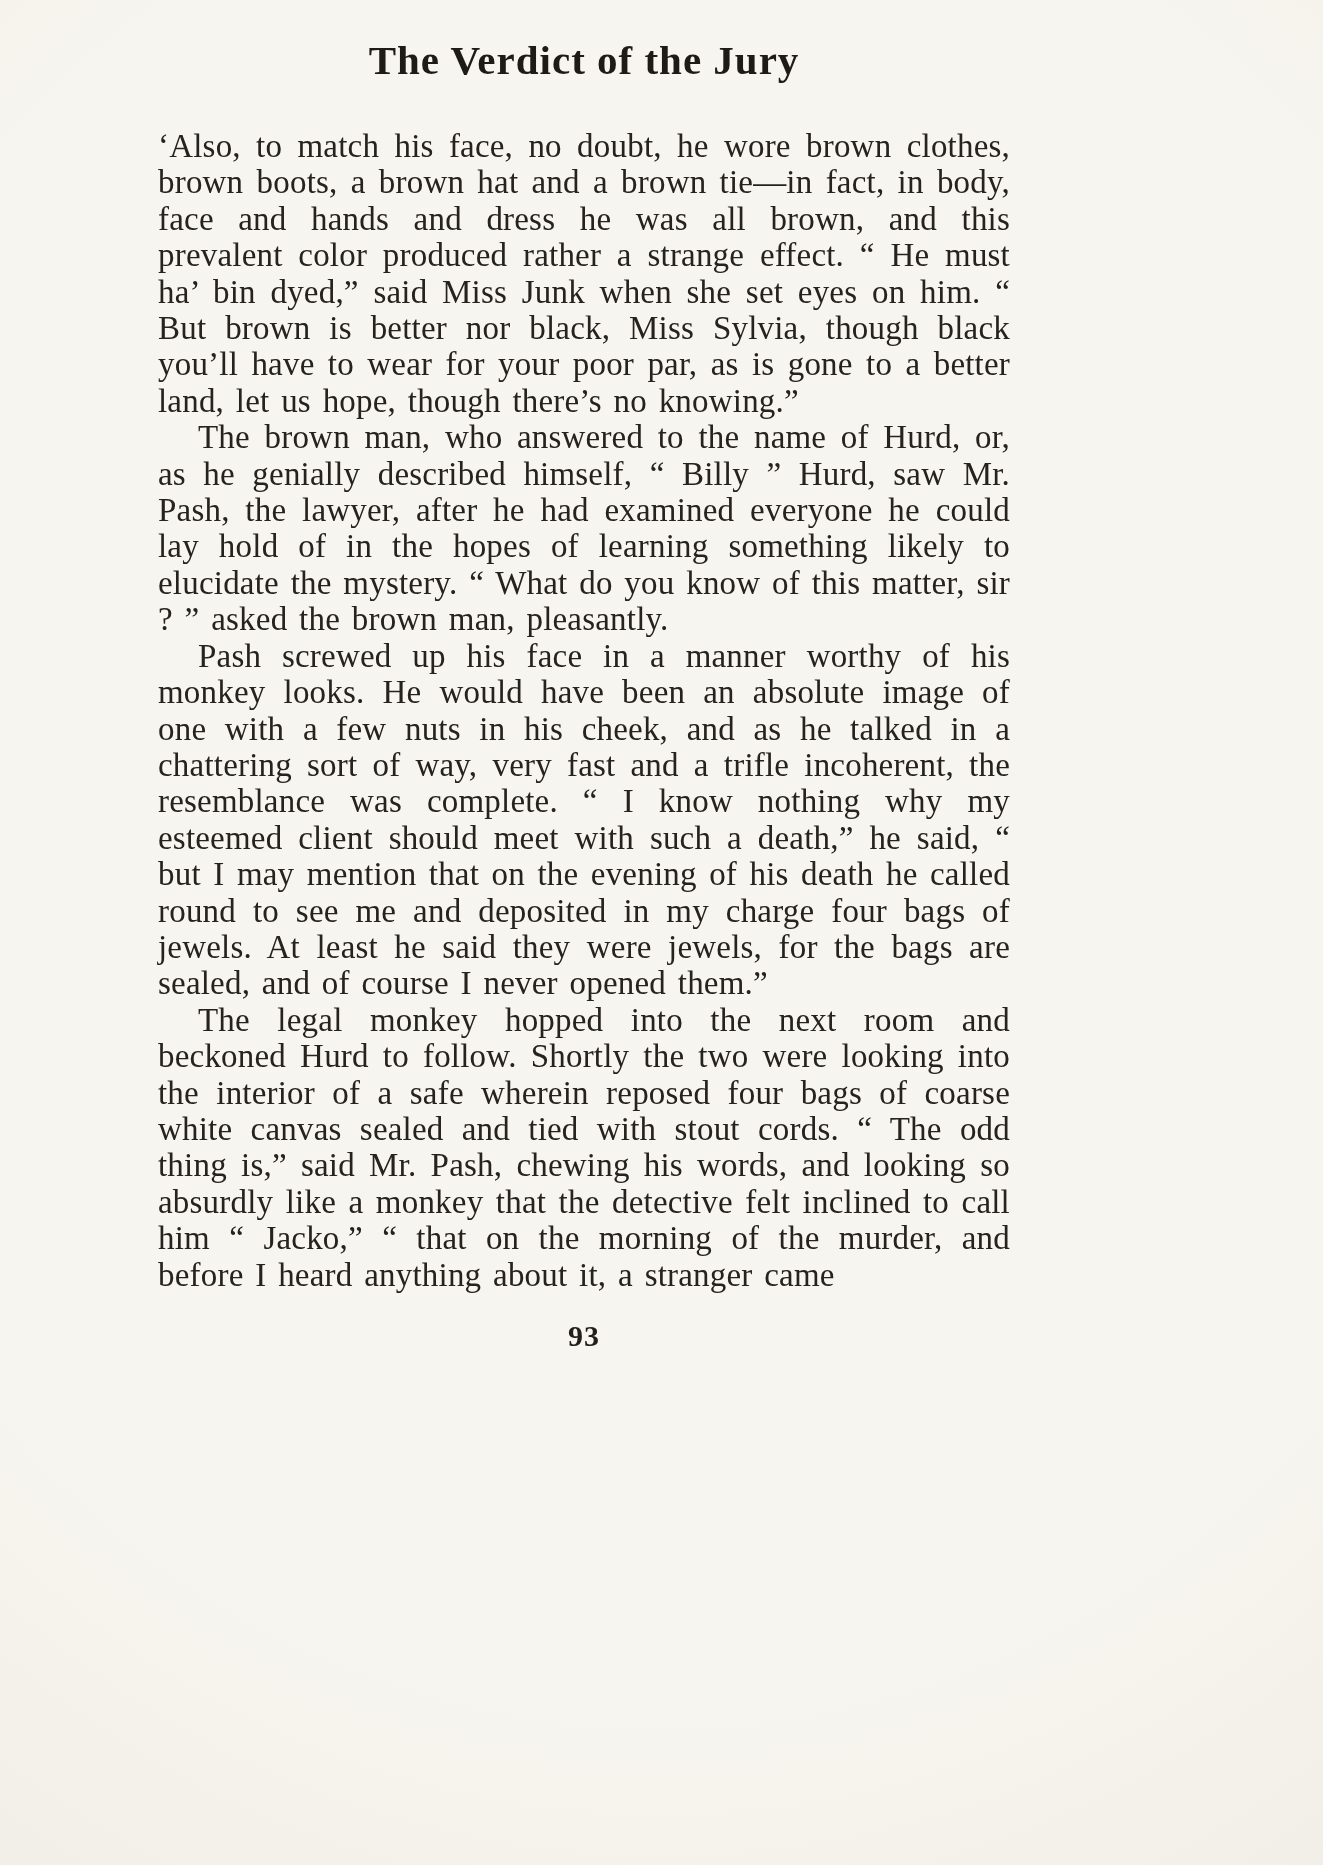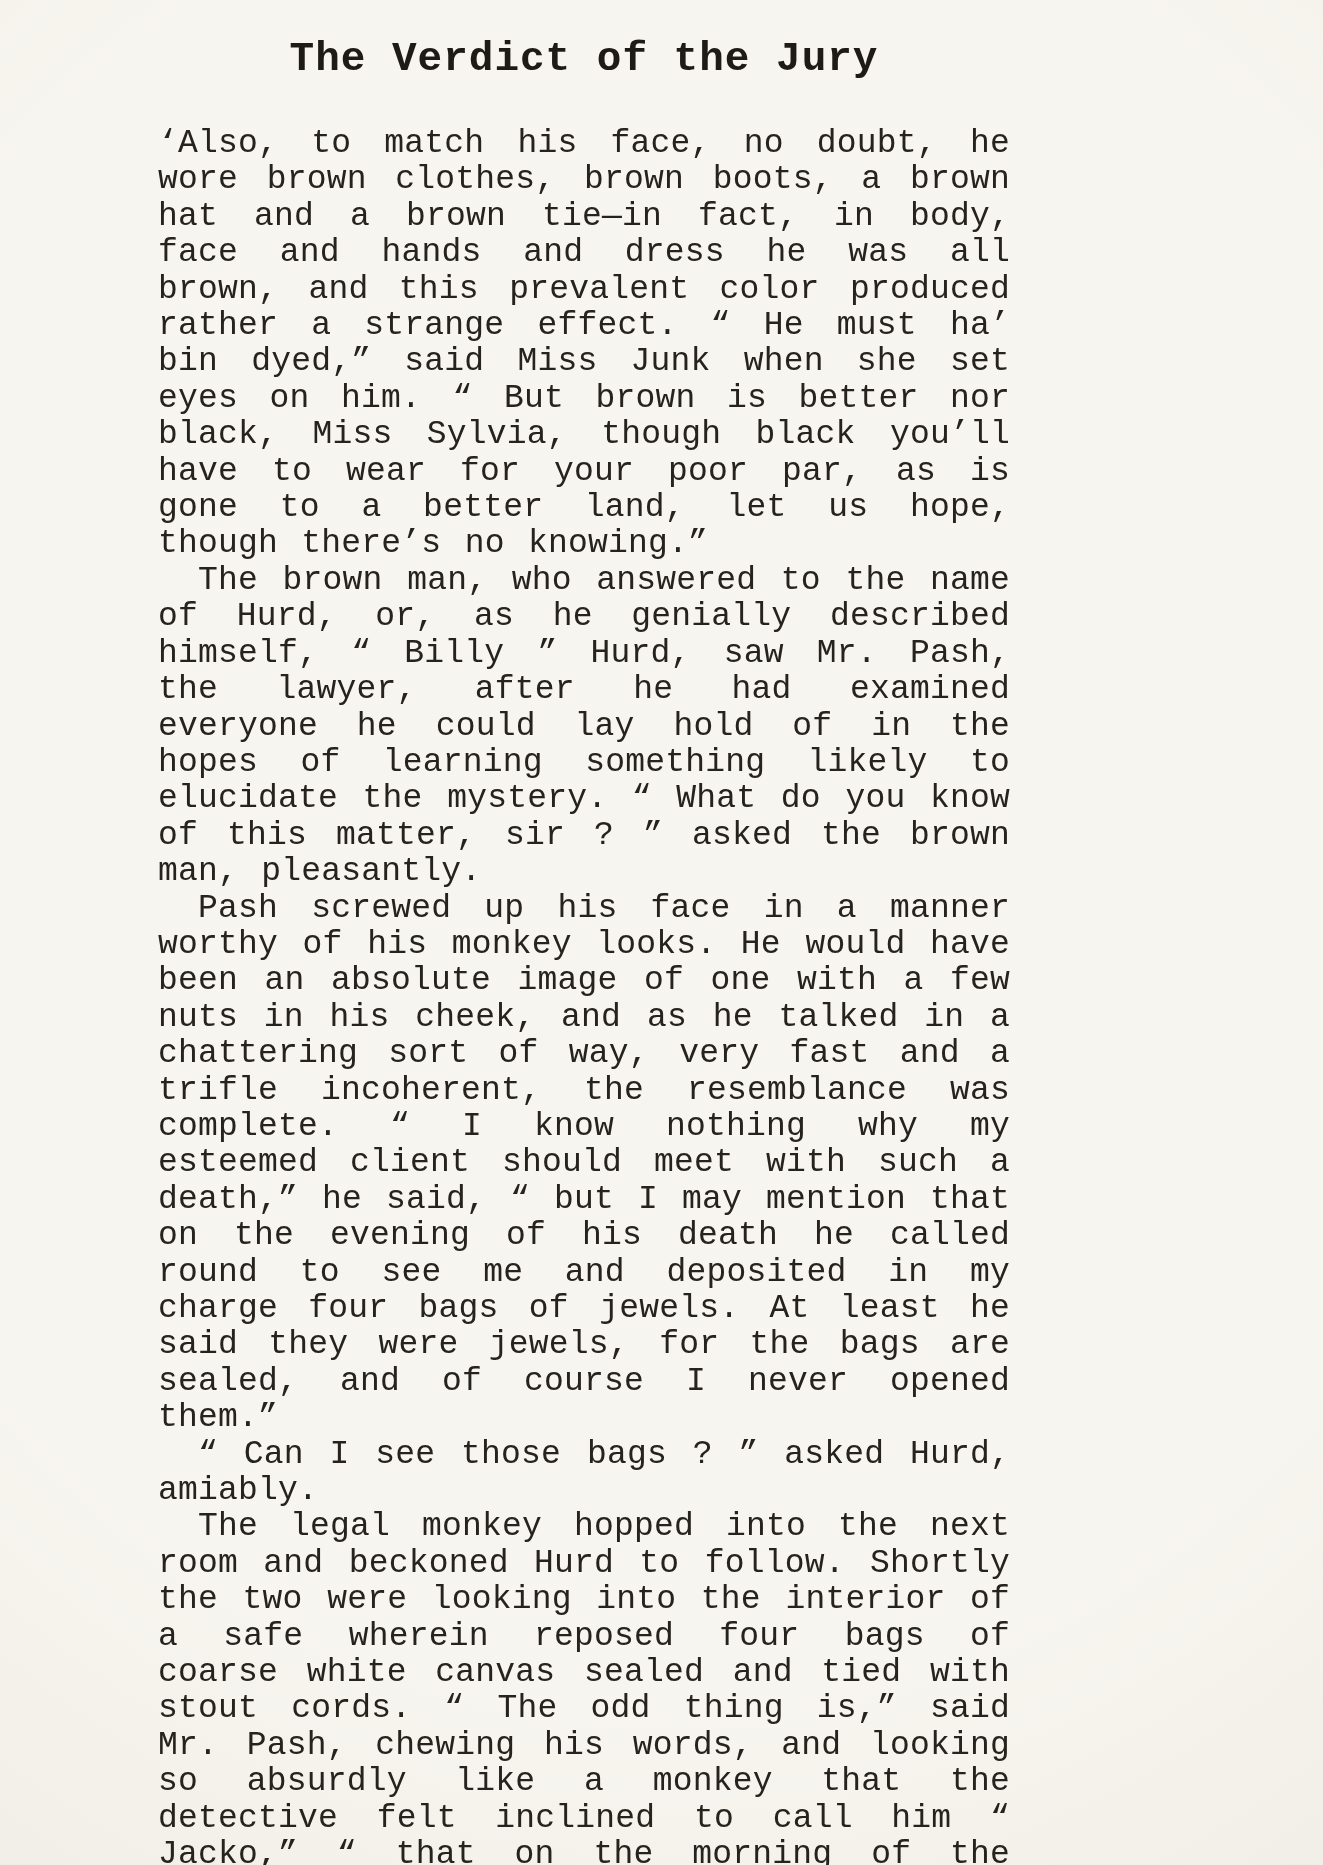--- a/index.html
+++ b/index.html
@@ -8,21 +8,21 @@
     background: #d8d5cd;
   }
   .scan-page {
     position: relative;
     width: 1323px;
     height: 1865px;
     margin: 0 auto;
     background:
       radial-gradient(ellipse 120% 90% at 50% 42%, #f7f5ef 55%, #efece4 85%, #e7e4da 100%);
     color: #26231f;
-    font-family: Liberation Mono, monospace;
+    font-family: Liberation Serif, serif;
     overflow: hidden;
   }
   .content {
     position: absolute;
     left: 158px;
     top: 36px;
     width: 852px;
   }
   .book-title {
     margin: 0 0 44px 0;
@@ -58,19 +58,19 @@
 
 <div class="scan-page">
   <div class="content">
 
     <h1 class="book-title">The Verdict of the Jury</h1>
 
     <div class="body-text">
       <p class="first">‘Also, to match his face, no doubt, he wore brown clothes, brown boots, a brown hat and a brown tie—in fact, in body, face and hands and dress he was all brown, and this prevalent color produced rather a strange effect. “ He must ha’ bin dyed,” said Miss Junk when she set eyes on him. “ But brown is better nor black, Miss Sylvia, though black you’ll have to wear for your poor par, as is gone to a better land, let us hope, though there’s no knowing.”</p>
       <p>The brown man, who answered to the name of Hurd, or, as he genially described himself, “ Billy ” Hurd, saw Mr. Pash, the lawyer, after he had examined everyone he could lay hold of in the hopes of learning something likely to elucidate the mystery. “ What do you know of this matter, sir ? ” asked the brown man, pleasantly.</p>
       <p>Pash screwed up his face in a manner worthy of his monkey looks. He would have been an absolute image of one with a few nuts in his cheek, and as he talked in a chattering sort of way, very fast and a trifle incoherent, the resemblance was complete. “ I know nothing why my esteemed client should meet with such a death,” he said, “ but I may mention that on the evening of his death he called round to see me and deposited in my charge four bags of jewels. At least he said they were jewels, for the bags are sealed, and of course I never opened them.”</p>
-      <p>“ Can I see those bags ? ” asked Hurd, amiably.</p>
       <p>The legal monkey hopped into the next room and beckoned Hurd to follow. Shortly the two were looking into the interior of a safe wherein reposed four bags of coarse white canvas sealed and tied with stout cords. “ The odd thing is,” said Mr. Pash, chewing his words, and looking so absurdly like a monkey that the detective felt inclined to call him “ Jacko,” “ that on the morning of the murder, and before I heard anything about it, a stranger came</p>
     </div>
 
+    <div class="folio">93</div>
 
   </div>
 </div>
 
 </body></html>

